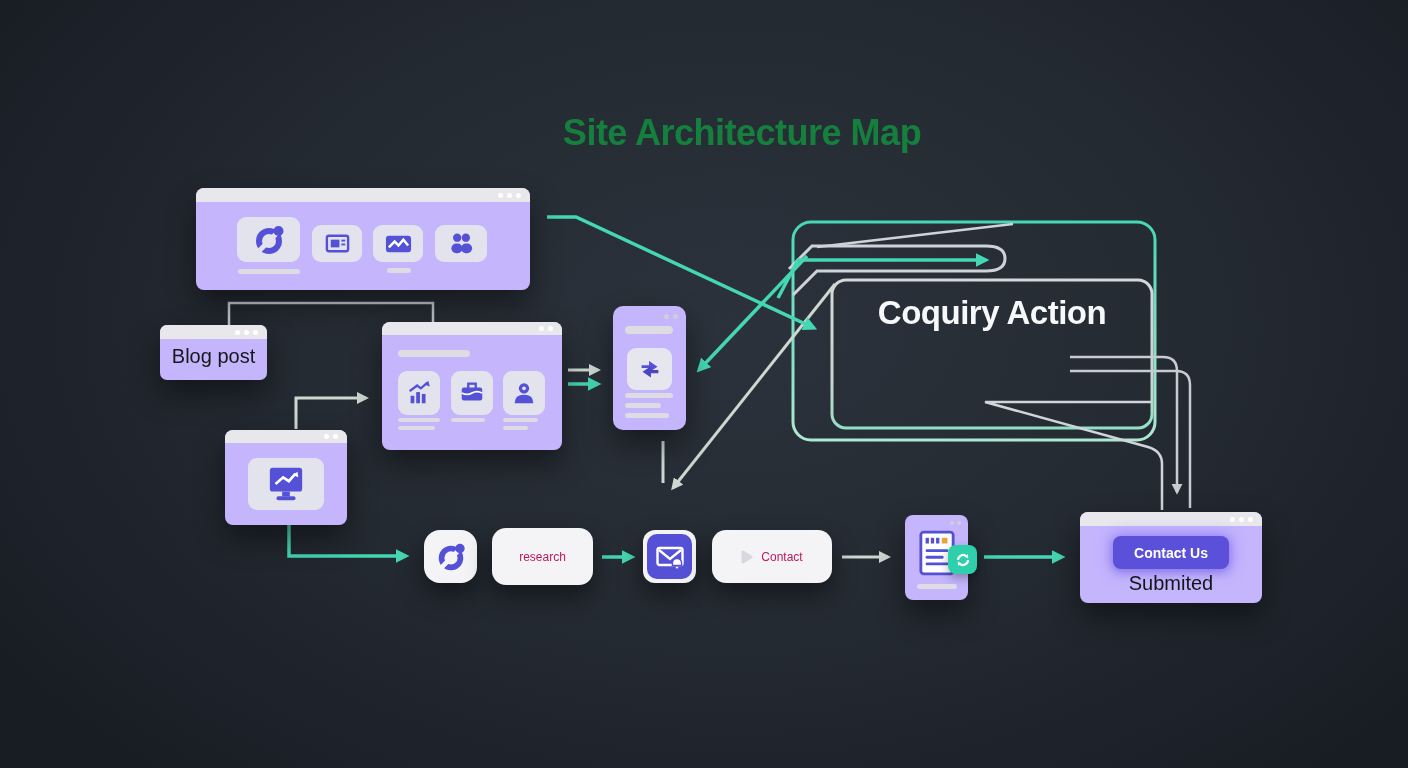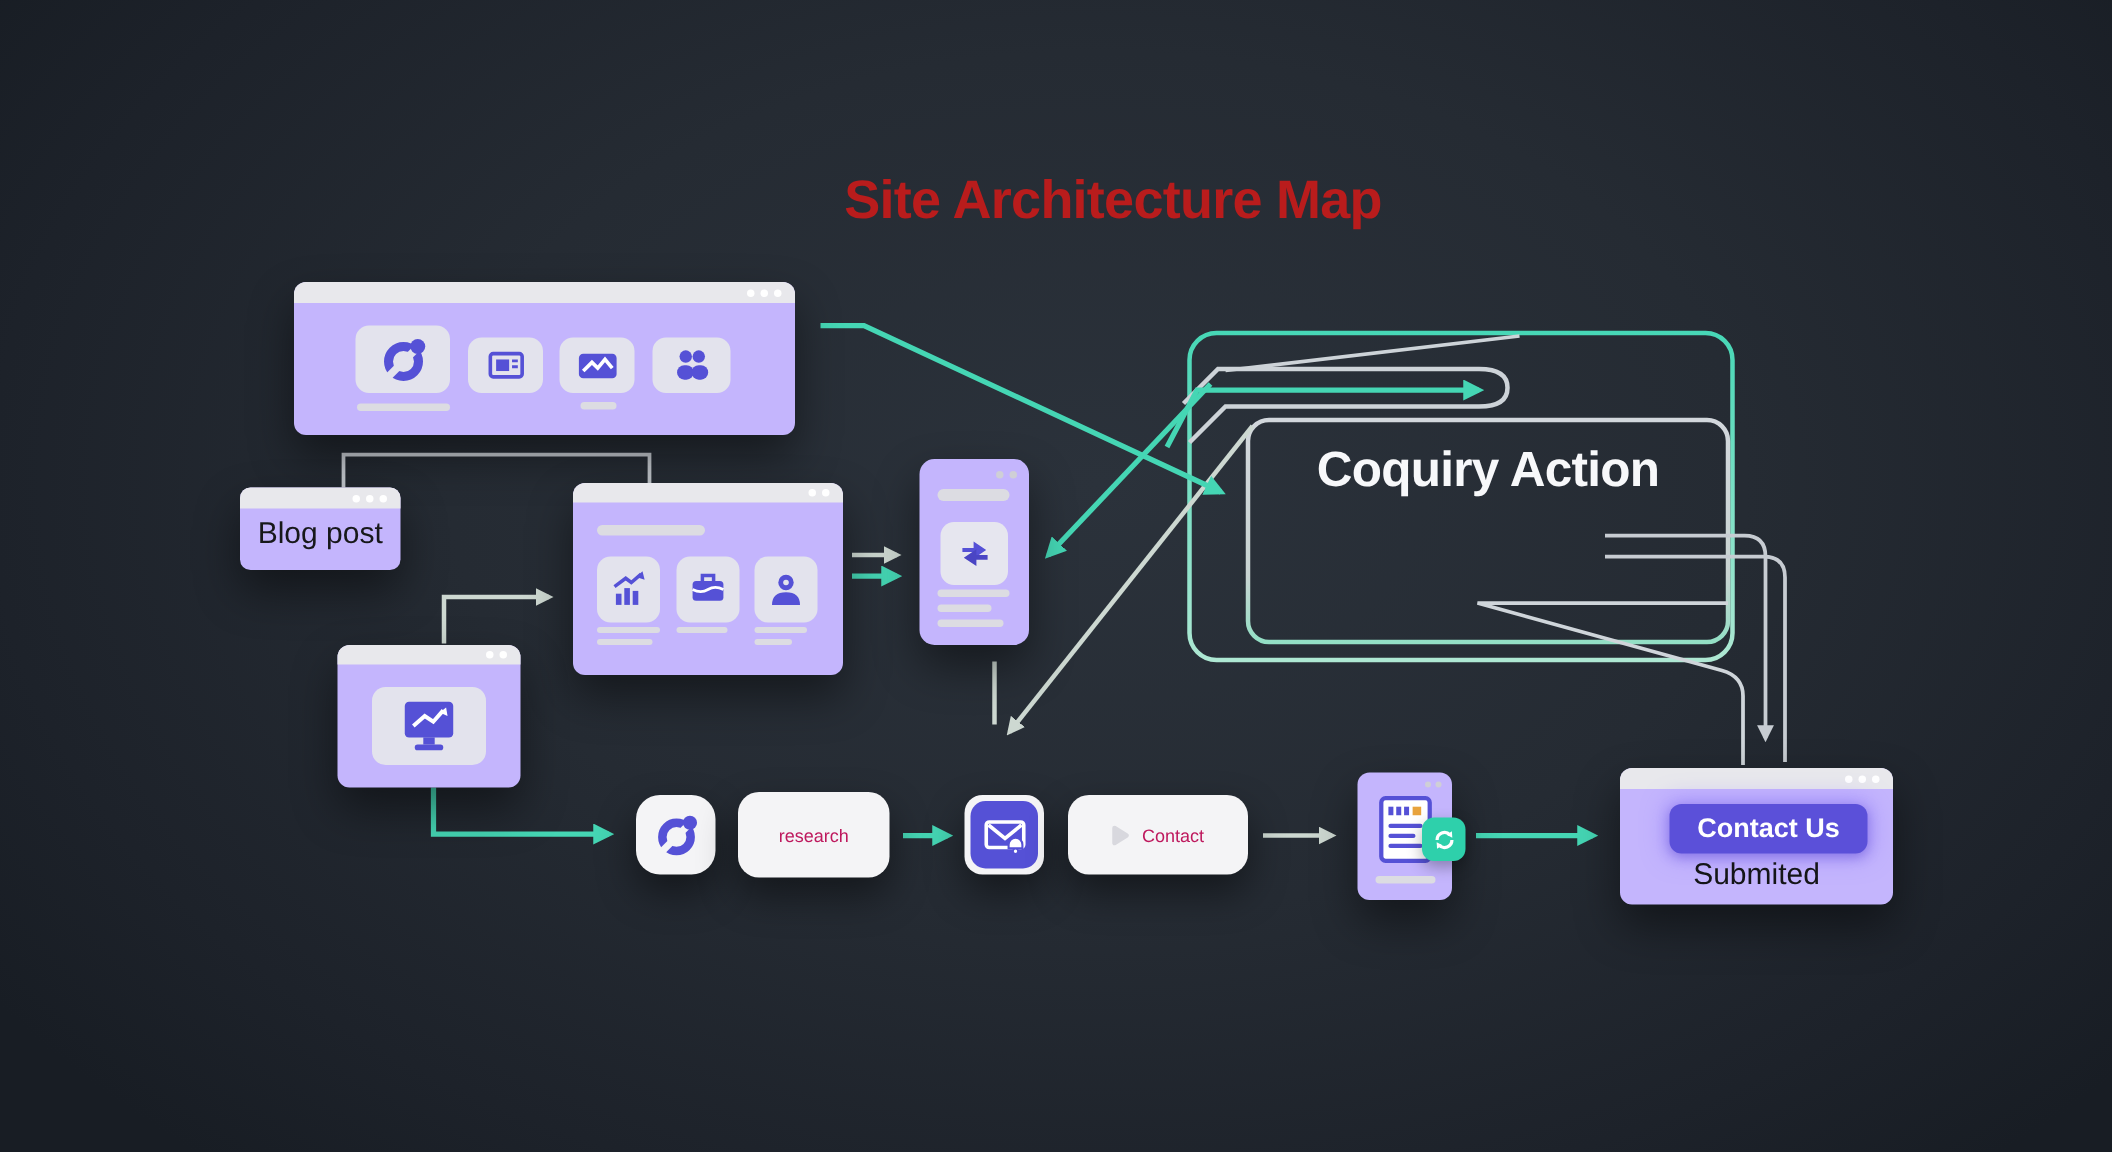--- a/index.html
+++ b/index.html
@@ -16,29 +16,29 @@
             border-radius:8px 8px 0 0;display:flex;align-items:center;
             justify-content:flex-end;padding-right:9px;gap:4px;box-sizing:border-box;}
   .dot{width:5px;height:5px;border-radius:50%;background:#ffffff;}
   .dot.gray{background:#cfcfd6;}
   .tile{position:absolute;background:#e3e3ed;border-radius:9px;
         display:flex;align-items:center;justify-content:center;--tilebg:#e3e3ed;}
   .ph{position:absolute;background:#dcdce2;border-radius:3px;}
   .node-label{color:#be185d;font-size:12px;font-weight:500;}
   
   .page-title{position:absolute;top:112px;left:742px;transform:translateX(-50%);
-              color:#b91c1c;font-size:36px;font-weight:700;letter-spacing:-.5px;white-space:nowrap;}
+              color:#15803d;font-size:36px;font-weight:700;letter-spacing:-.5px;white-space:nowrap;}
   .journey-content{position:absolute;left:832px;top:280px;width:320px;height:148px;
                    display:flex;flex-direction:column;align-items:center;z-index:3;}
   .journey-title{margin-top:14px;color:#f7f8fa;font-size:33px;font-weight:700;letter-spacing:-.5px;white-space:nowrap;}
   .cta-btn{margin-top:12px;width:160px;height:42px;border:none;border-radius:10px;
            background:#5b50d9;color:#fff;font-size:21px;font-weight:500;
            font-family:"Liberation Sans",sans-serif;box-shadow:0 6px 16px rgba(20,20,60,.35);}
-  .contact-btn{position:absolute;left:33px;top:24px;width:132px;height:33px;border:none;border-radius:8px;
-           background:#5b50d9;color:#fff;font-size:18px;font-weight:600;
+  .contact-btn{position:absolute;left:33px;top:24px;width:116px;height:33px;border:none;border-radius:8px;
+           background:#5b50d9;color:#fff;font-size:14px;font-weight:600;
            font-family:"Liberation Sans",sans-serif;
            box-shadow:0 0 14px 4px rgba(150,130,255,.5),0 2px 8px rgba(60,40,180,.5);}
   .contact-status{position:absolute;left:0;right:0;top:60px;text-align:center;
                   color:#141517;font-size:20px;font-weight:400;}
   .pill{position:absolute;background:#f4f4f6;border-radius:14px;
         box-shadow:0 12px 26px rgba(0,0,0,.45);
         display:flex;align-items:center;justify-content:center;gap:8px;}
   svg.connectors{position:absolute;left:0;top:0;z-index:1;}
   .z2{z-index:2;}
 </style>

